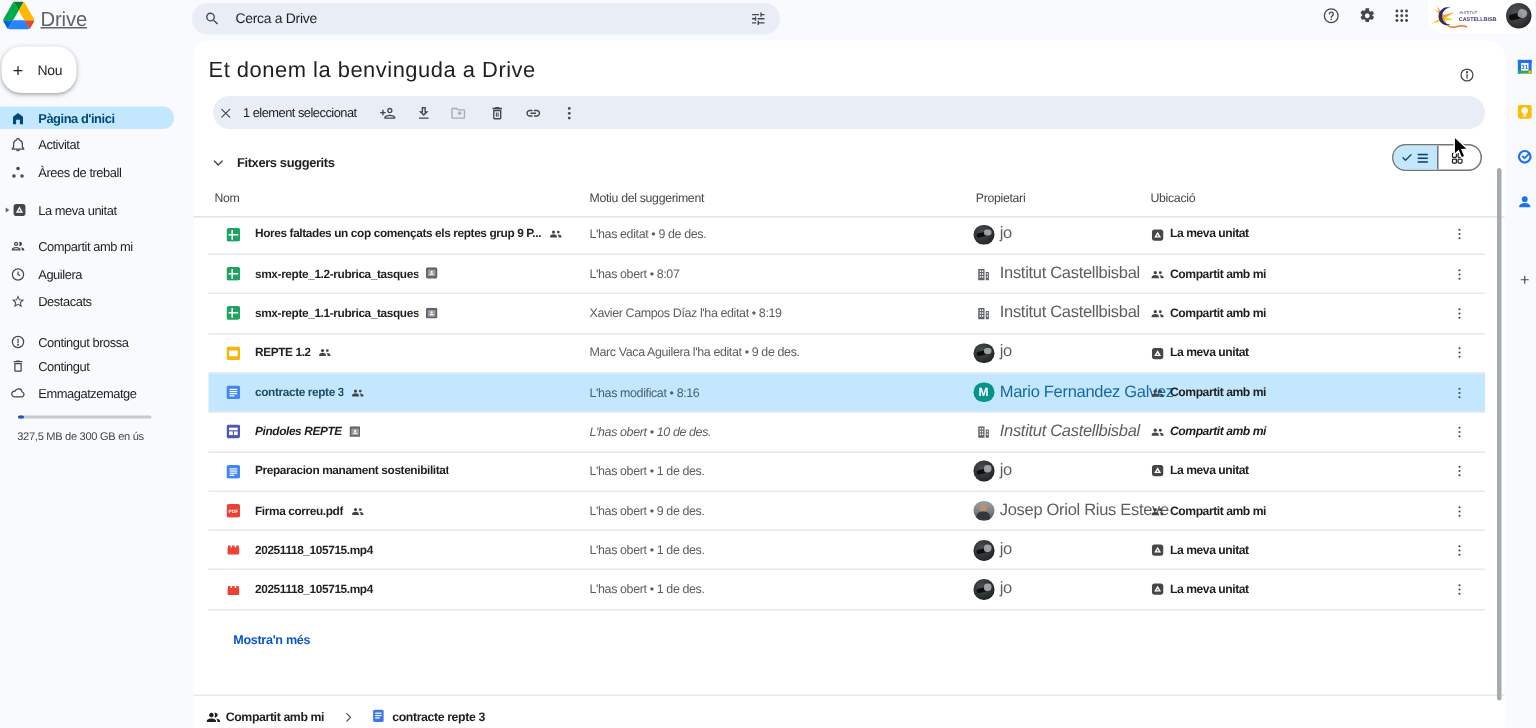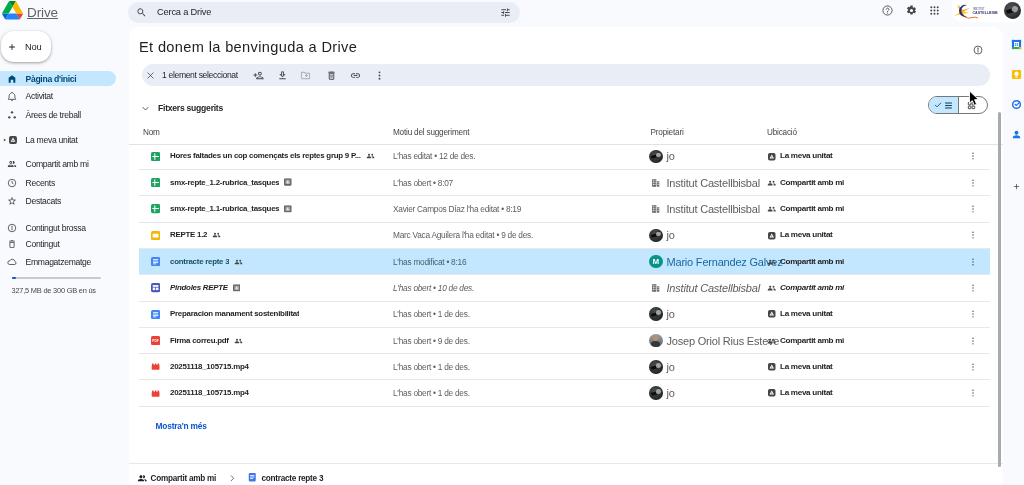--- a/index.html
+++ b/index.html
@@ -138,21 +138,21 @@
   </svg>
 <div class="abs nav" style="top:140.3px;transform:translateY(-50%)">La meva unitat</div>
 <svg class="abs navic" style="top:159.4px" viewBox="0 0 24 24" fill="#444746">
     <path d="M9 13.75c-2.34 0-7 1.17-7 3.5V19h14v-1.75c0-2.33-4.66-3.5-7-3.5zM4.34 17c.84-.58 2.87-1.25 4.66-1.25s3.82.67 4.66 1.25H4.34zM9 12c1.93 0 3.5-1.57 3.5-3.5S10.93 5 9 5 5.5 6.57 5.5 8.5 7.07 12 9 12zm0-5c.83 0 1.5.67 1.5 1.5S9.83 10 9 10s-1.5-.67-1.5-1.5S8.17 7 9 7zm7.04 6.81c1.16.84 1.96 1.96 1.96 3.44V19h4v-1.75c0-2.02-3.5-3.17-5.96-3.44zM15 12c1.93 0 3.5-1.57 3.5-3.5S16.93 5 15 5c-.54 0-1.04.13-1.5.35.63.89 1 1.98 1 3.15s-.37 2.26-1 3.15c.46.22.96.35 1.5.35z"></path>
   </svg>
 <div class="abs nav" style="top:164.4px;transform:translateY(-50%)">Compartit amb mi</div>
 <svg class="abs navic" style="top:177.5px" viewBox="0 0 24 24" fill="none" stroke="#444746" stroke-width="2">
     <circle cx="12" cy="12" r="9"></circle>
     <path d="M12 7v5l3.5 2"></path>
   </svg>
-<div class="abs nav" style="top:182.5px;transform:translateY(-50%)">Recents</div>
+<div class="abs nav" style="top:182.5px;transform:translateY(-50%)">Aguilera</div>
 <svg class="abs navic" style="top:195.5px" viewBox="0 0 24 24" fill="#444746">
     <path d="M22 9.24l-7.19-.62L12 2 9.19 8.63 2 9.24l5.46 4.73L5.82 21 12 17.27 18.18 21l-1.63-7.03L22 9.24zM12 15.4l-3.76 2.27 1-4.28-3.32-2.88 4.38-.38L12 6.1l1.71 4.04 4.38.38-3.32 2.88 1 4.28L12 15.4z"></path>
   </svg>
 <div class="abs nav" style="top:200.5px;transform:translateY(-50%)">Destacats</div>
 <svg class="abs navic" style="top:222.7px" viewBox="0 0 24 24" fill="none" stroke="#444746" stroke-width="2">
     <circle cx="12" cy="12" r="9"></circle>
     <path d="M12 7.5v5.5" stroke-linecap="round"></path>
     <circle cx="12" cy="16.2" r="0.6" fill="#444746"></circle>
   </svg>
 <div class="abs nav" style="top:227.7px;transform:translateY(-50%)">Contingut brossa</div>
@@ -239,21 +239,21 @@
         </svg>
   <div class="nm">
           <span class="t">Hores faltades un cop començats els reptes grup 9 P...</span>
           <svg width="9" height="9" viewBox="0 0 24 24" fill="#444746">
             <circle cx="8" cy="9.5" r="2.8"></circle>
             <path d="M8 13.5c-3 0-6 1.5-6 3.6V19h12v-1.9c0-2.1-3-3.6-6-3.6z"></path>
             <circle cx="16.5" cy="9.5" r="2.5"></circle>
             <path d="M16.5 13.8c-.5 0-1 .05-1.55.15 1.25.85 2.05 2 2.05 3.15V19h5v-1.9c0-1.9-2.8-3.3-5.5-3.3z"></path>
           </svg>
         </div>
-  <div class="mot">L'has editat • 12 de des.</div>
+  <div class="mot">L'has editat • 9 de des.</div>
   <div class="pav" style="background:radial-gradient(circle at 40% 35%,#4a4d4e 0%,#333637 45%,#141617 100%)">
           <div style="position:absolute;left:1.5px;top:5.5px;width:7px;height:3.2px;background:#0c0d0e;border-radius:2px;transform:rotate(-12deg)"></div>
           <div style="position:absolute;left:7px;top:3px;width:4.5px;height:4.5px;background:#b9bdbf;border-radius:50% 50% 60% 40%;opacity:.8"></div>
         </div>
   <div class="ptx">jo</div>
   <svg class="uic" viewBox="0 0 24 24">
           <rect x="2.5" y="2.5" width="19" height="19" rx="4.5" fill="#444746"></rect>
           <path d="M12 6.2 L17.8 16.2 H6.2 Z" fill="#fff"></path>
           <path d="M12 10.8 L13.9 14.1 H10.1 Z" fill="#444746"></path>
         </svg>

